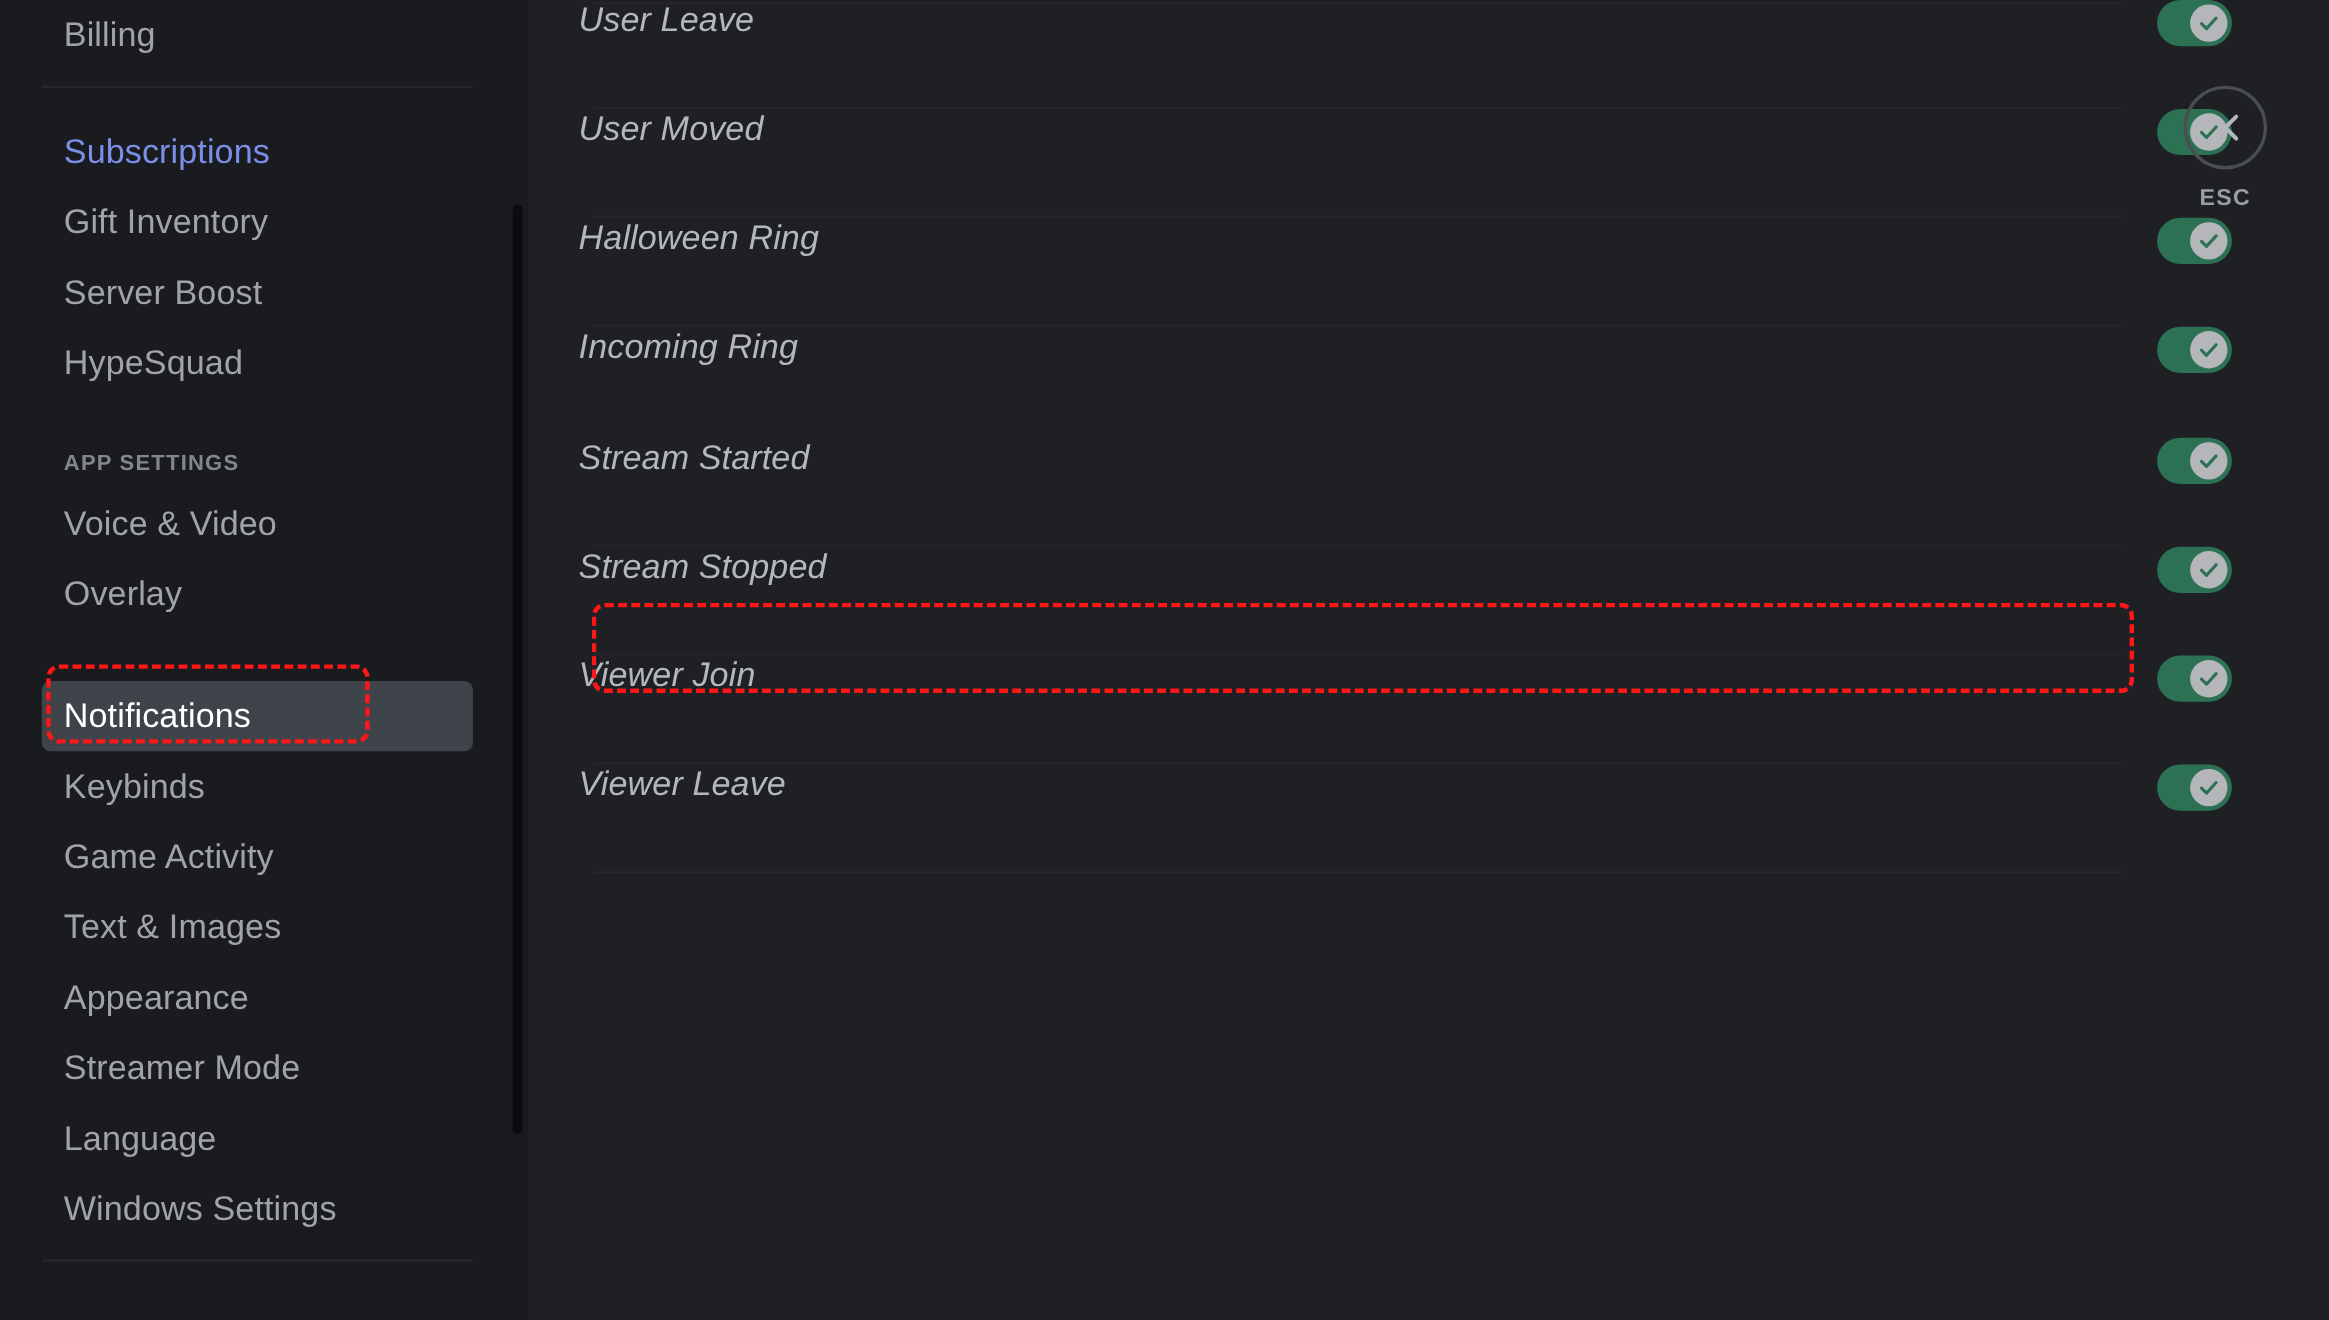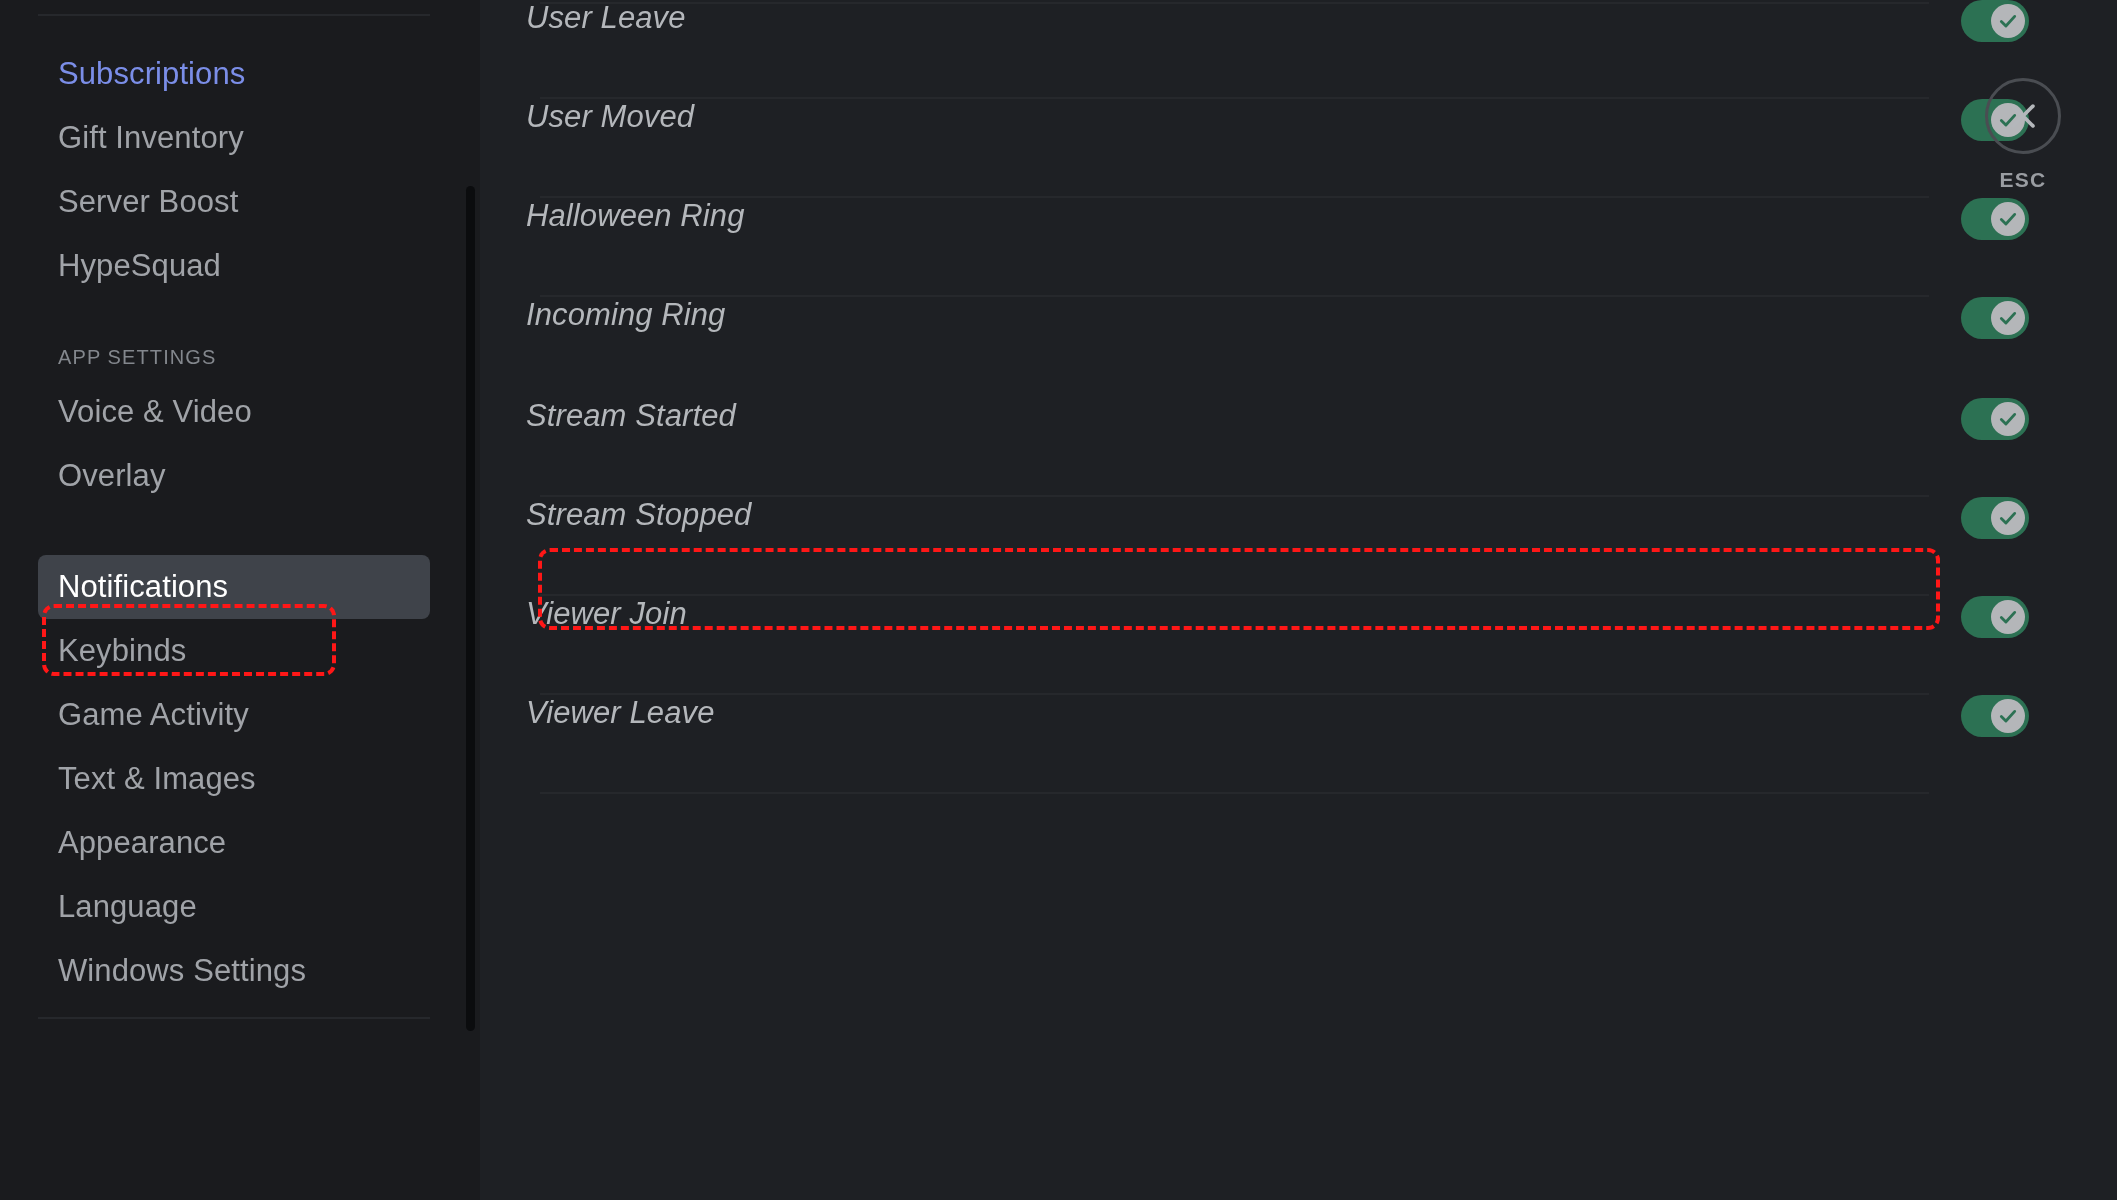--- a/index.html
+++ b/index.html
@@ -64,21 +64,21 @@
   .side-gap-sm { height: 14px; }
   .side-gap-md { height: 26px; }
   .side-gap-lg { height: 36px; }
 
   .side-cat {
     height: 46px;
     display: flex;
     align-items: center;
     color: #83878d;
     font-size: 20px;
-    font-weight: normal;
+    font-weight: bold;
     letter-spacing: 1.1px;
   }
 
   
   .hl-box-side {
     position: absolute;
     left: 42px;
     top: 604px;
     width: 294px;
     height: 72px;
@@ -232,20 +232,23 @@
     background: #26282c;
   }
 </style>
 </head>
 <body>
 
 <div id="app">
 
   <nav class="sidebar">
 
+    <div class="side-item">
+      <span>Billing</span>
+    </div>
 
     <div class="side-gap-sm"></div>
     <div class="side-divider"></div>
     <div class="side-gap-md"></div>
 
     <div class="side-item accent">
       <span>Subscriptions</span>
     </div>
     <div class="side-item">
       <span>Gift Inventory</span>
@@ -276,20 +279,23 @@
       <span>Keybinds</span>
     </div>
     <div class="side-item">
       <span>Game Activity</span>
     </div>
     <div class="side-item">
       <span>Text &amp; Images</span>
     </div>
     <div class="side-item">
       <span>Appearance</span>
+    </div>
+    <div class="side-item">
+      <span>Streamer Mode</span>
     </div>
     <div class="side-item">
       <span>Language</span>
     </div>
     <div class="side-item">
       <span>Windows Settings</span>
     </div>
 
     <div class="side-gap-sm"></div>
     <div class="side-divider"></div>

